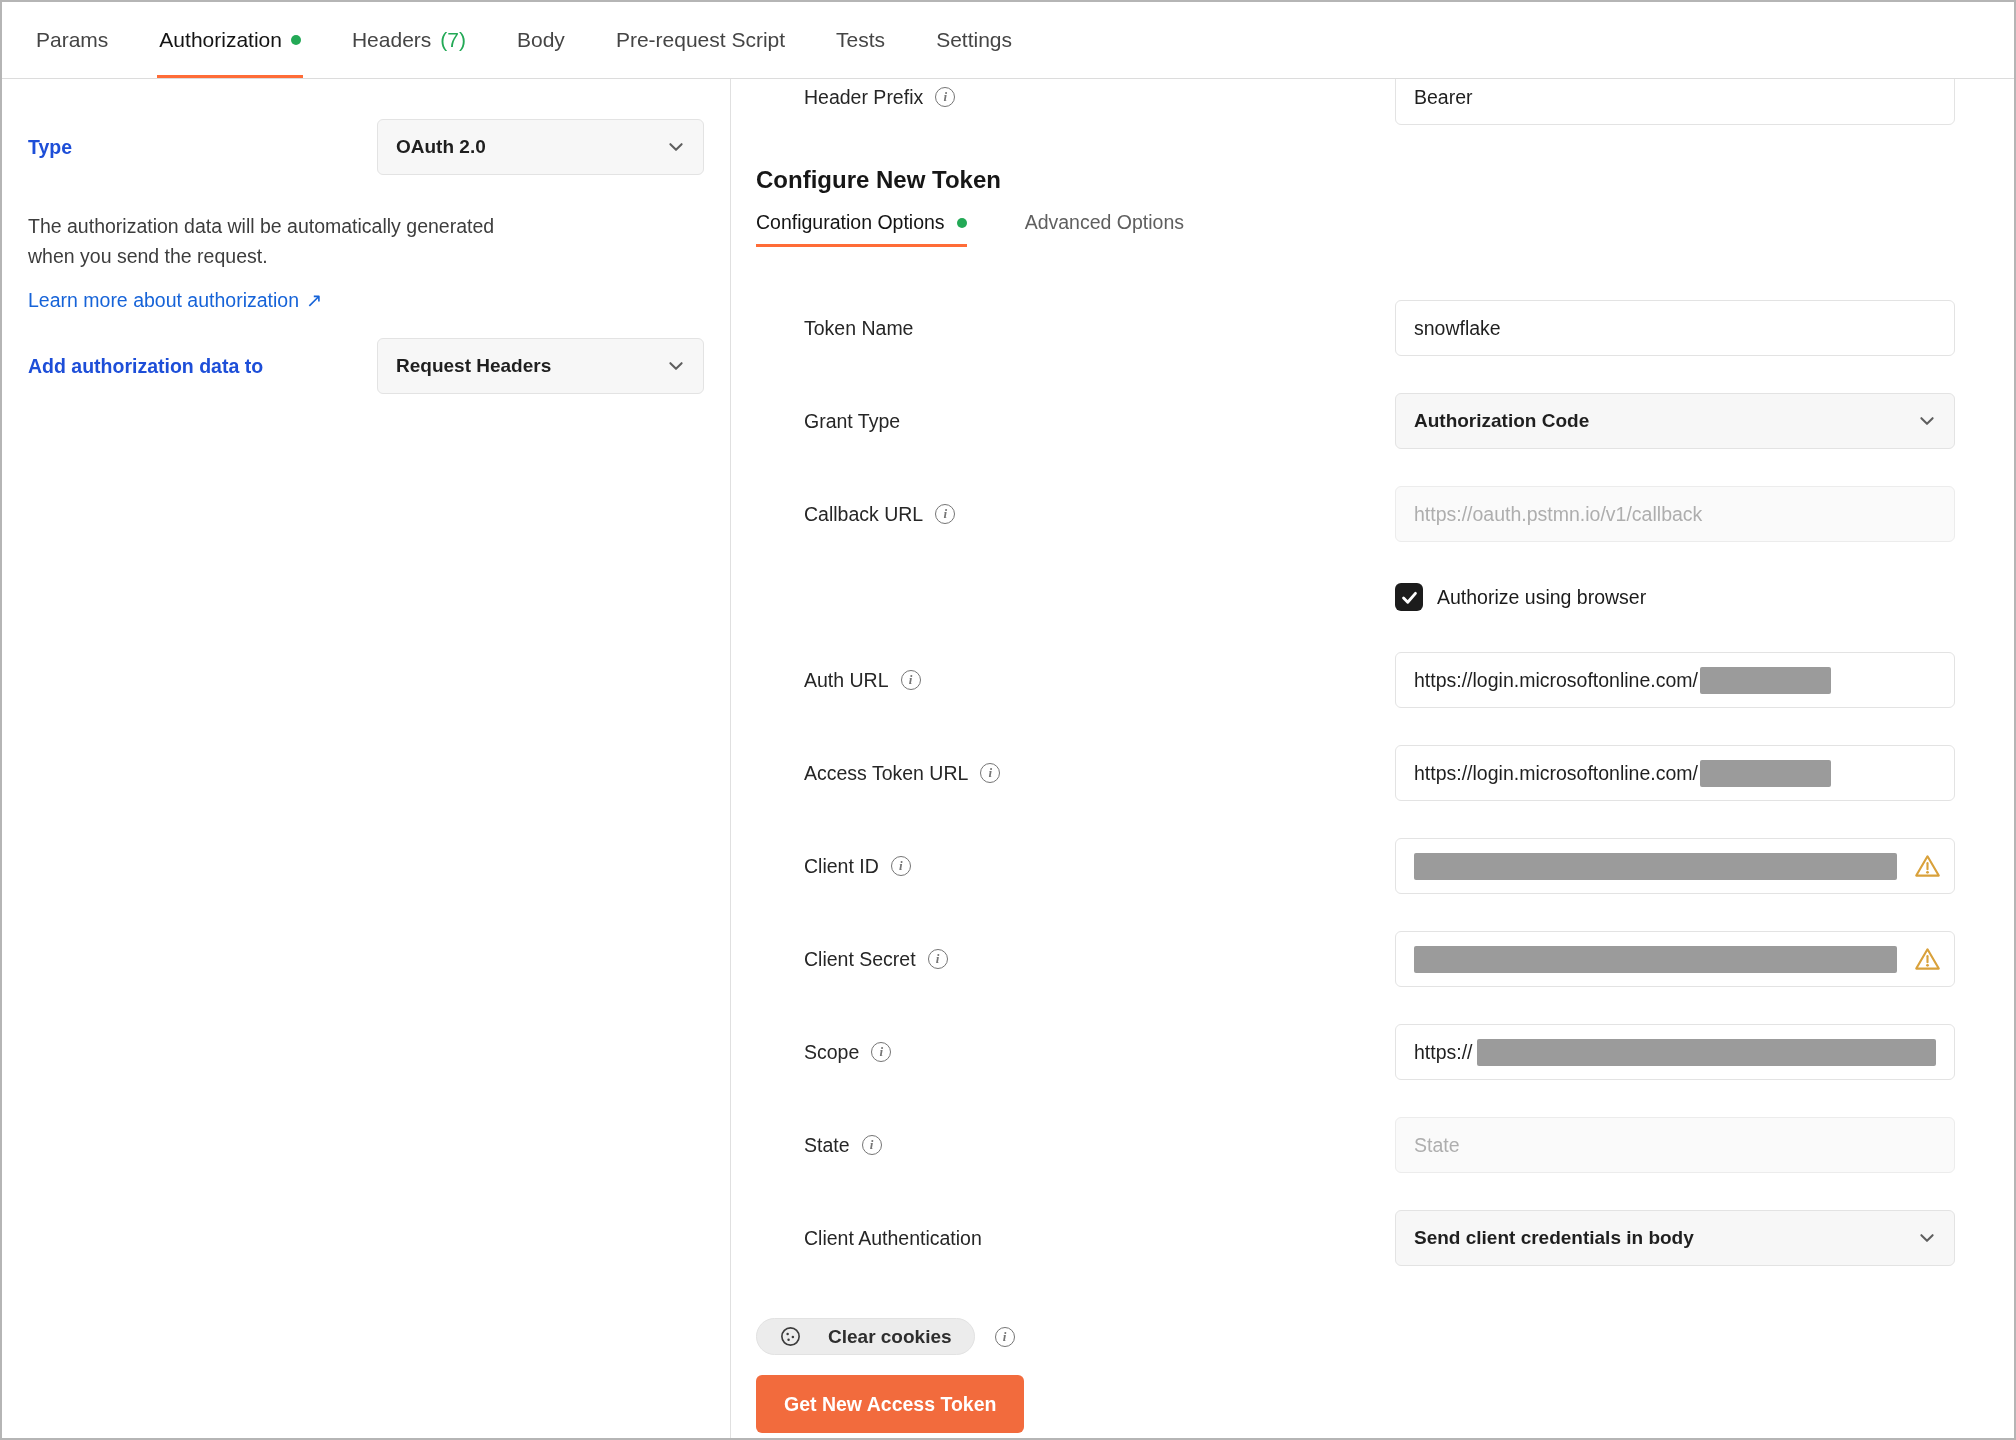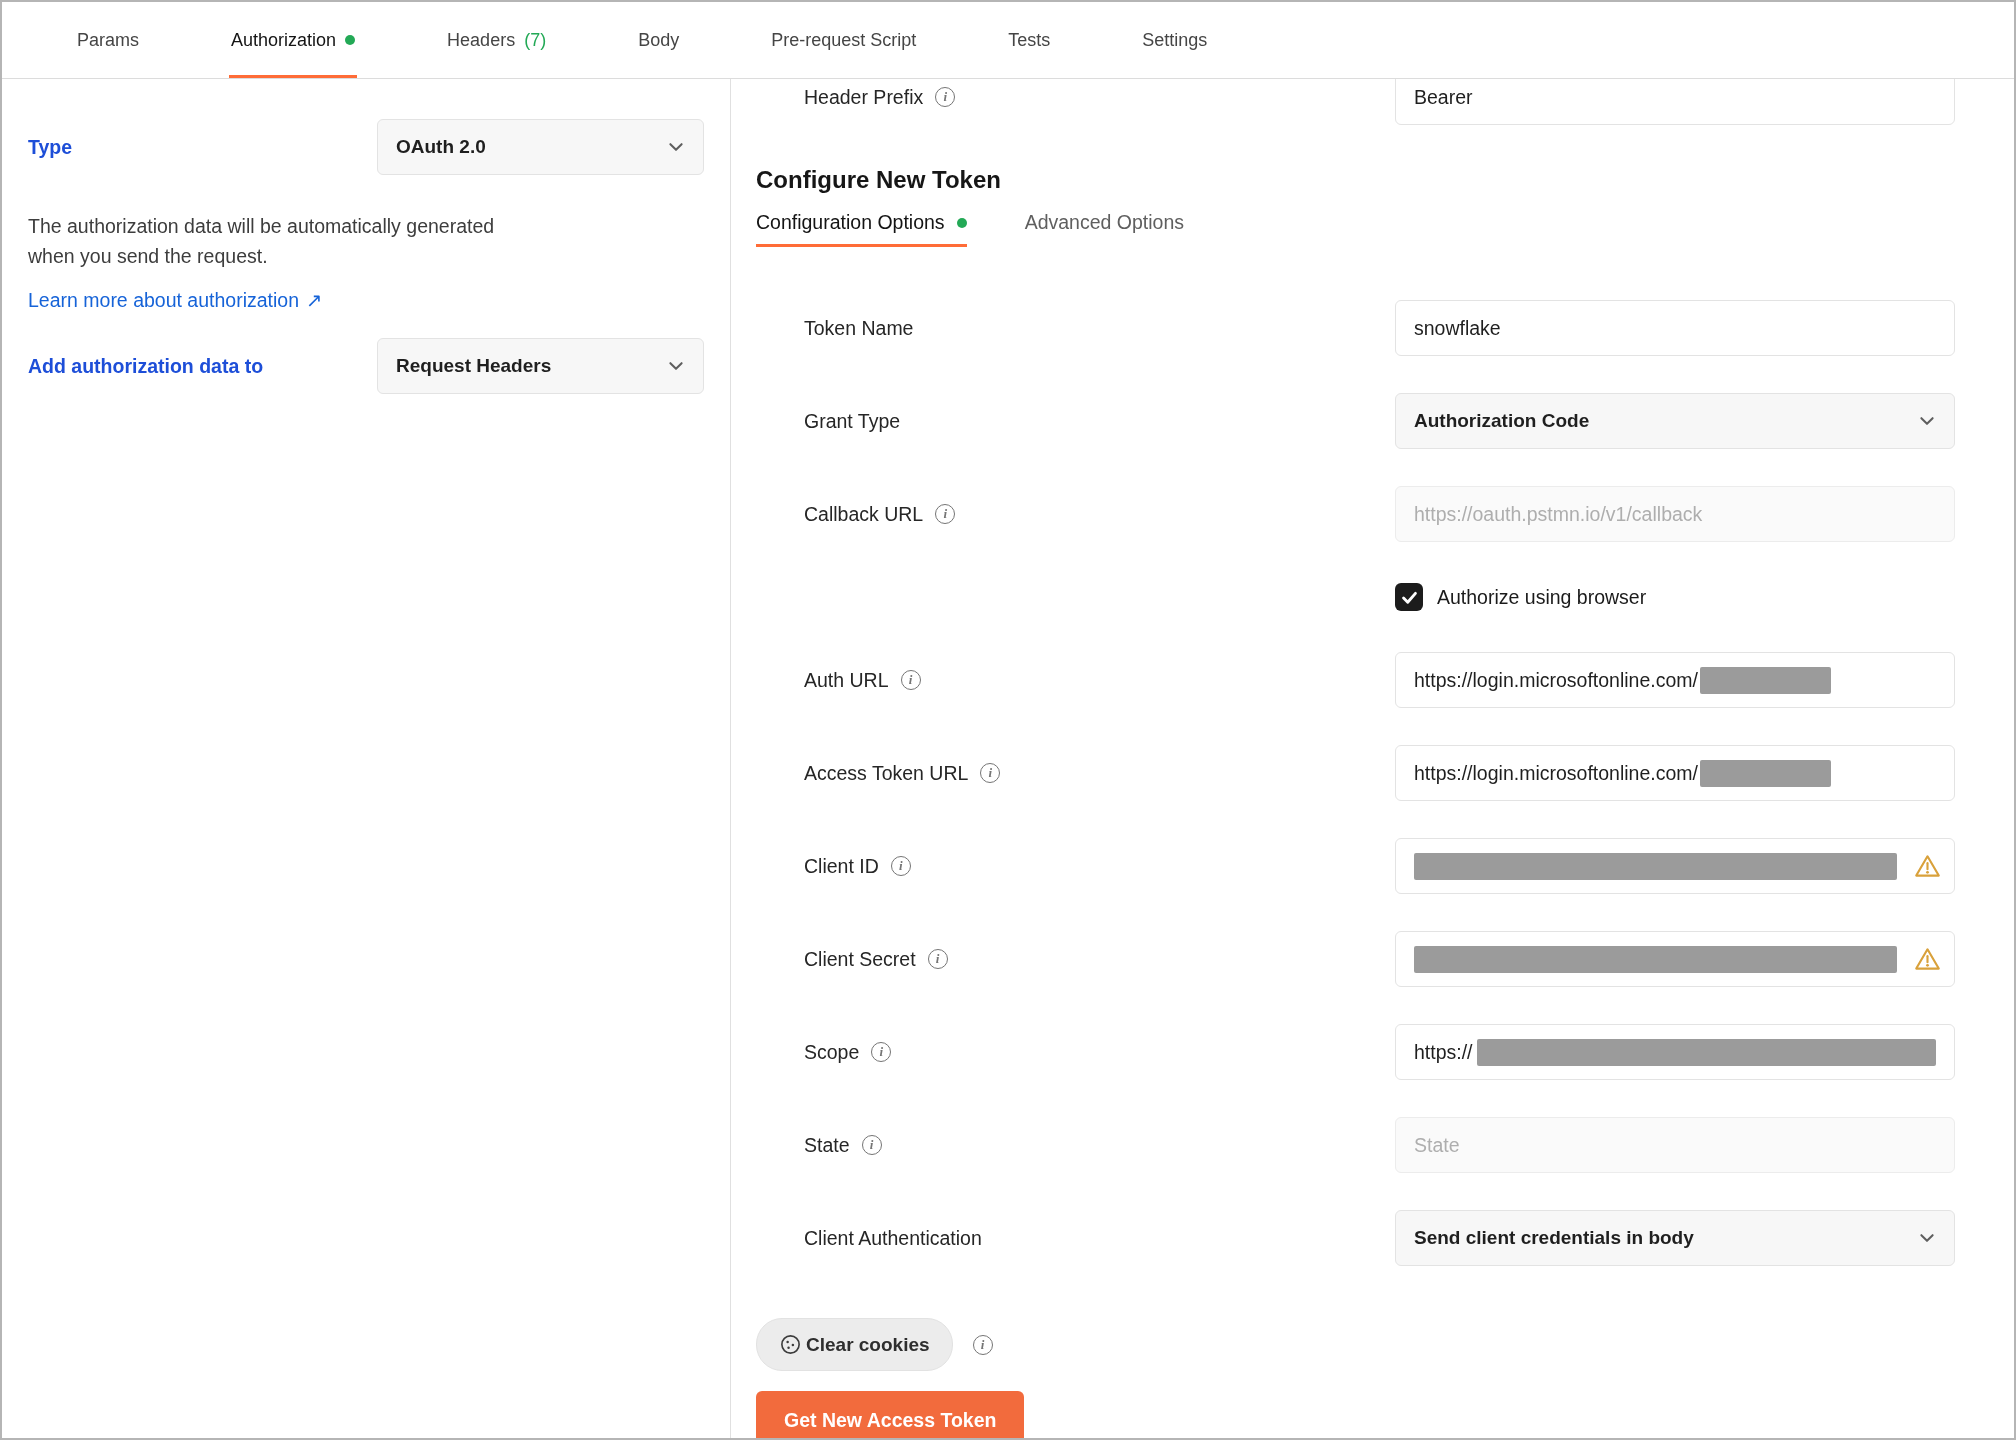--- a/index.html
+++ b/index.html
@@ -5,22 +5,22 @@
   * { margin:0; padding:0; box-sizing:border-box; }
   html,body { background:#ffffff; }
   body { font-family:"Liberation Sans", sans-serif; color:#222; }
 
   .app { width:2016px; height:1440px; border:2px solid #b5b5b5; background:#fff;
          display:flex; flex-direction:column; overflow:hidden; }
 
   
   .tabbar { height:77px; min-height:77px; display:flex; align-items:stretch;
             gap:47px; padding:0 32px; border-bottom:1px solid #dcdcdc; }
-  .tab { display:flex; align-items:center; gap:9px; font-size:18px; color:#454545;
-         border-bottom:3px solid transparent; padding:3px 2px 0 2px; cursor:pointer; white-space:nowrap;margin-left:41px; }
+  .tab { display:flex; align-items:center; gap:9px; font-size:21px; color:#454545;
+         border-bottom:3px solid transparent; padding:3px 2px 0 2px; cursor:pointer; white-space:nowrap; }
   .tab.active { color:#141414; border-bottom-color:#ff6c37; }
   .dot { width:10px; height:10px; border-radius:50%; background:#23a956; flex:none; }
   .count { color:#23a956; }
 
   
   .main { display:flex; flex:1; overflow:hidden; }
 
   
   .left-panel { width:729px; min-width:729px; border-right:1px solid #e0e0e0; padding:0 26px; }
   .lp-row { display:flex; align-items:center; justify-content:space-between; }
@@ -73,22 +73,22 @@
   .checkbox { width:28px; height:28px; background:#1c1c1c; border-radius:6px;
               display:flex; align-items:center; justify-content:center; cursor:pointer; flex:none; }
   .checkbox-label { margin-left:14px; font-size:19.5px; color:#1b1b1b; }
 
   .info-icon { width:20px; height:20px; border:1.5px solid #757575; border-radius:50%;
                display:inline-flex; align-items:center; justify-content:center; color:#757575;
                font-family:"Liberation Serif", serif; font-style:italic; font-weight:bold;
                font-size:13px; flex:none; cursor:pointer; }
 
   .cookies-row { margin-top:52px; display:flex; align-items:center; gap:20px; }
-  .clear-cookies-btn { height:53px; padding:4px 22px; border-radius:26px; background:#ececec;
-                       border:1px solid #e2e2e2; display:inline-flex; align-items:center; gap:4px;
+  .clear-cookies-btn { height:37px; padding:4px 22px; border-radius:26px; background:#ececec;
+                       border:1px solid #e2e2e2; display:inline-flex; align-items:center; gap:26px;
                        font-size:19px; font-weight:bold; color:#2e2e2e; font-family:inherit; cursor:pointer; }
   .get-token-btn { margin-top:20px; height:58px; padding:0 28px; background:#f26b3d; color:#fff;
                    font-weight:bold; font-size:19.5px; border:none; border-radius:6px;
                    font-family:inherit; cursor:pointer; }
 </style>
 </head>
 <body>
 
 <div class="app">
 

